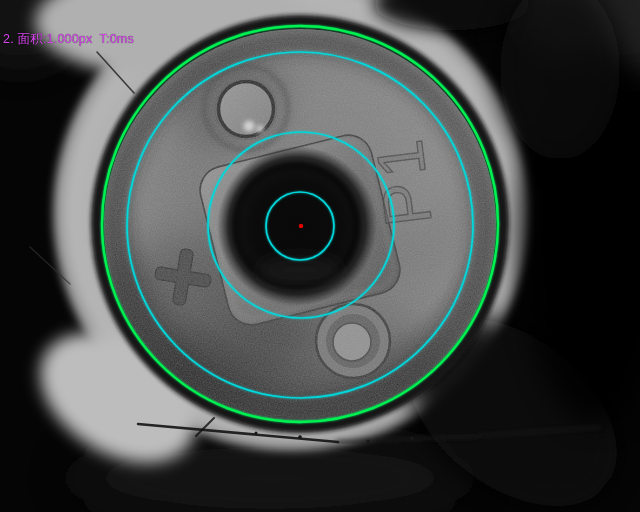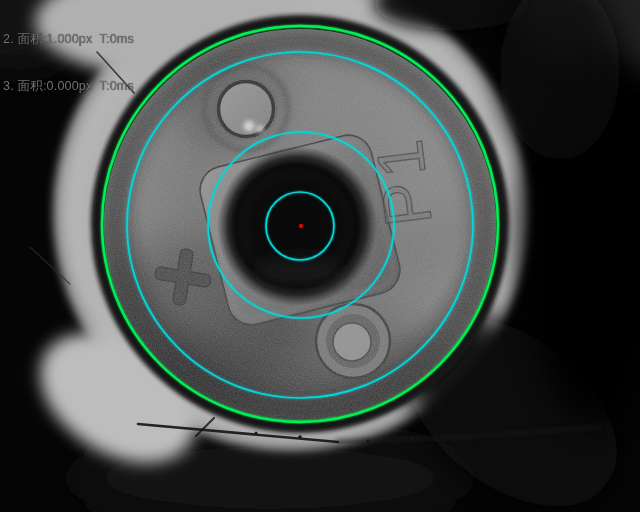--- a/index.html
+++ b/index.html
@@ -161,17 +161,16 @@
   </svg>
 
   <svg width="640" height="512" viewBox="0 0 640 512">
     <circle class="glow-green" fill="none" cx="300" cy="224" r="198" stroke="#00f250" stroke-width="2.4"></circle>
     <circle class="glow-cyan" fill="none" cx="300" cy="225" r="173" stroke="#00d8dc" stroke-width="1.7"></circle>
     <circle class="glow-cyan" fill="none" cx="301" cy="225" r="93" stroke="#00d8dc" stroke-width="1.7"></circle>
     <circle class="glow-cyan" fill="none" cx="300" cy="226" r="34" stroke="#00d8dc" stroke-width="1.7"></circle>
     <circle cx="301" cy="226" r="2.2" fill="#e60000"></circle>
   </svg>
 
-  <div class="hud" style="color: #737373;">
+  <div class="hud" style="color: #d946ef;">
     <span class="line">2. 面积:1.000px  T:0ms</span>
-    <span class="line">3. 面积:0.000px  T:0ms</span>
   </div>
 </div>
 
 </body></html>

